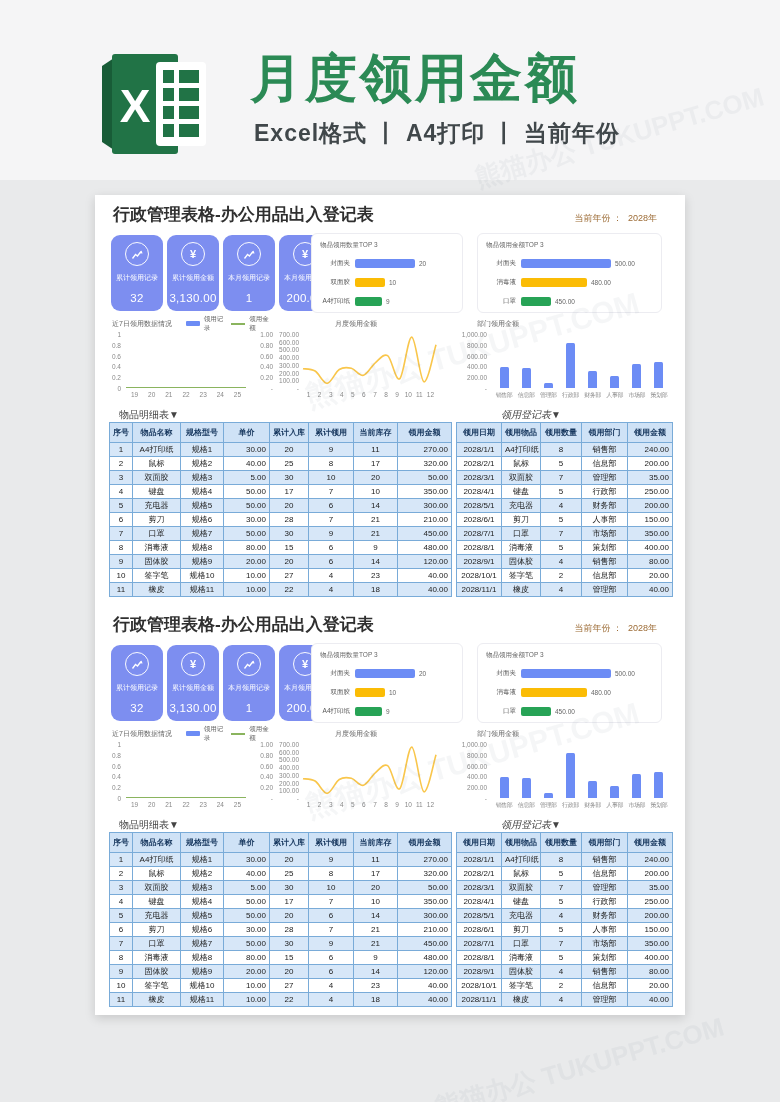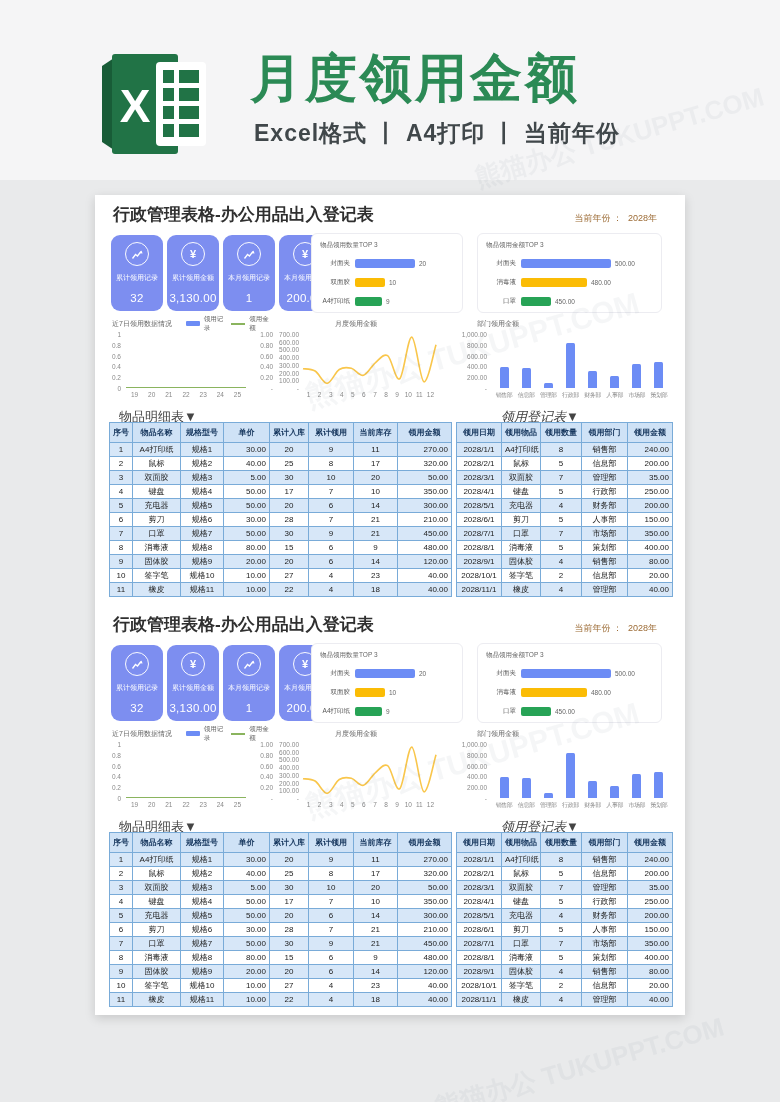--- a/index.html
+++ b/index.html
@@ -73,21 +73,21 @@
   .xl{position:absolute;bottom:0;height:11px;display:flex;}
   .chart.last7 .xl{left:18px;right:27px;}
   .chart.monthly .xl{left:30px;right:3px;}
   .chart.dept .xl{left:46px;right:2px;}
   .xl span{flex:1;text-align:center;font-size:6.5px;color:#888;white-space:nowrap;}
   .chart.dept .xl span{font-size:6px;letter-spacing:-.4px;}
   .bars{position:absolute;left:0;right:0;top:0;bottom:0;display:flex;align-items:flex-end;}
   .bcol{flex:1;display:flex;justify-content:center;align-items:flex-end;height:100%;}
   .vbar{width:9px;border-radius:1.5px 1.5px 0 0;}
   
-  .tbl-labels{position:absolute;left:14px;top:213px;width:562px;height:13px;font-size:13px;color:#444;}
+  .tbl-labels{position:absolute;left:14px;top:213px;width:562px;height:13px;font-size:10px;color:#444;}
   .tbl-labels .lab-l{position:absolute;left:10px;}
   .tbl-labels .lab-r{position:absolute;left:392px;font-style:italic;}
   .tables{position:absolute;left:14px;top:227px;display:flex;gap:4px;}
   table.sheet-tbl{border-collapse:collapse;table-layout:fixed;}
   table.sheet-tbl th,table.sheet-tbl td{border:1px solid #79abd8;font-size:8px;overflow:hidden;
     white-space:nowrap;padding:0 3px;box-sizing:border-box;}
   table.sheet-tbl th{background:#cfe2f6;color:#17375e;font-weight:700;height:20px;text-align:center;}
   table.sheet-tbl td{height:14px;color:#222;text-align:center;}
   table.sheet-tbl tr.odd td{background:#d7e7f8;}
   table.sheet-tbl tr.even td{background:#ffffff;}

